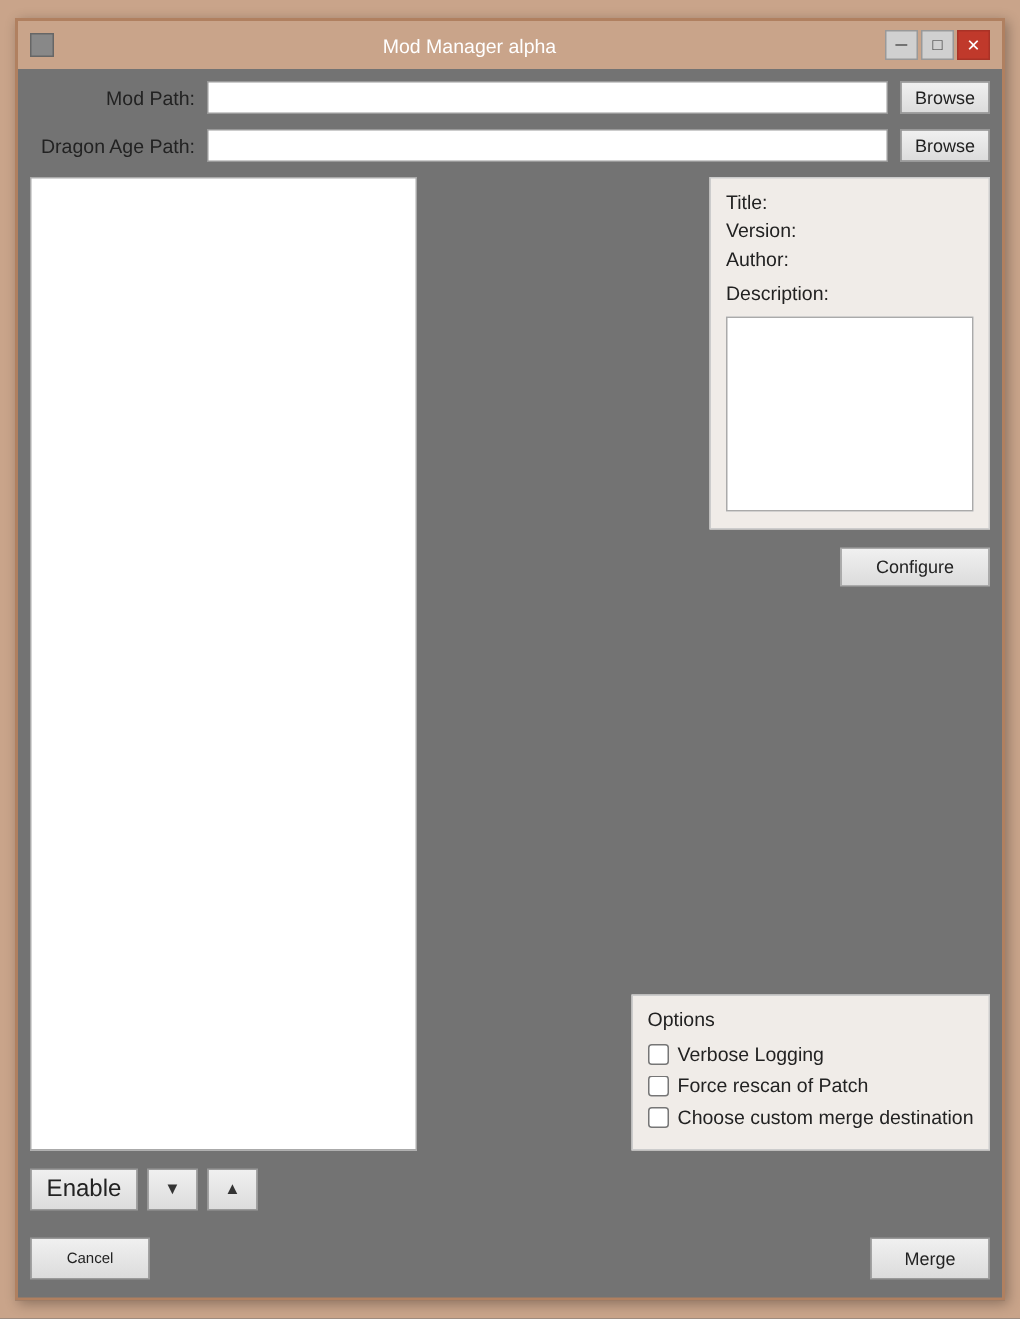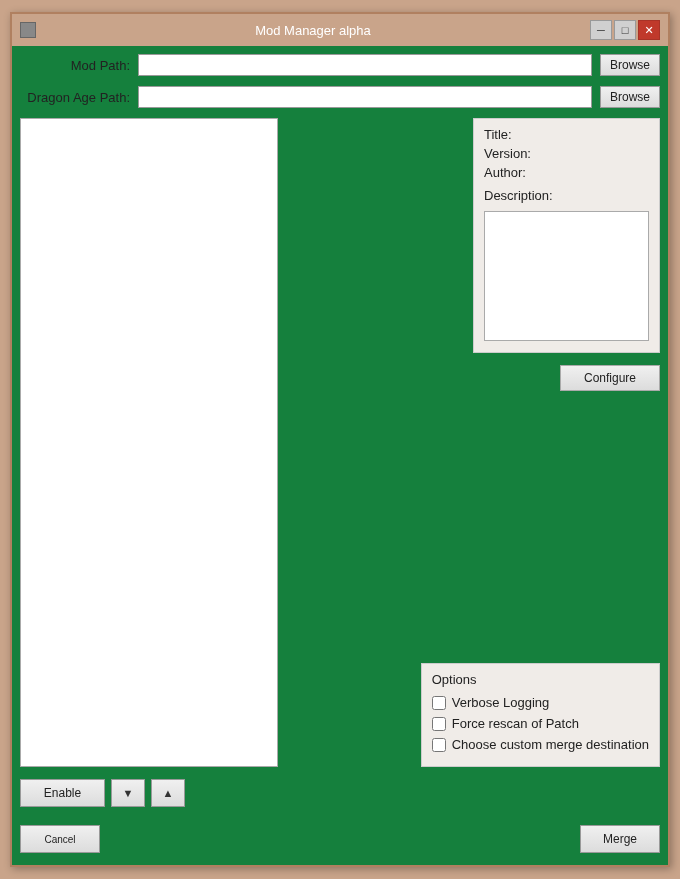--- a/index.html
+++ b/index.html
@@ -15,21 +15,21 @@
       display: flex;
       justify-content: center;
       align-items: center;
       width: 680px;
       height: 879px;
     }
 
     .window {
       width: 660px;
       height: 855px;
-      background: #15803d;
+      background: #737373;
       border: 2px solid #b08060;
       display: flex;
       flex-direction: column;
       box-shadow: 2px 2px 8px rgba(0,0,0,0.3);
     }
 
     .title-bar {
       background: #c9a48a;
       height: 32px;
       display: flex;
@@ -224,26 +224,26 @@
 
     .bottom-buttons {
       display: flex;
       align-items: center;
       gap: 6px;
       padding: 4px 0;
       flex-shrink: 0;
     }
 
     .enable-btn {
-      width: 85px;
+      width: 72px;
       height: 28px;
       border: 1px solid #999;
       background: linear-gradient(to bottom, #f0f0f0, #dcdcdc);
       cursor: pointer;
-      font-size: 12px;
+      font-size: 16px;
       color: #222;
     }
 
     .arrow-btn {
       width: 34px;
       height: 28px;
       border: 1px solid #999;
       background: linear-gradient(to bottom, #f0f0f0, #dcdcdc);
       cursor: pointer;
       font-size: 11px;

